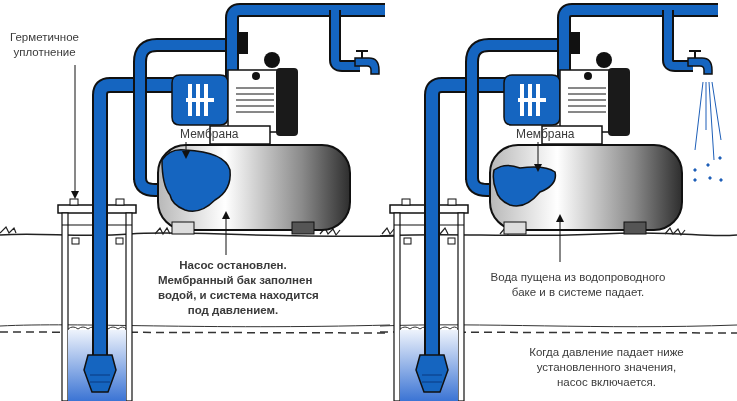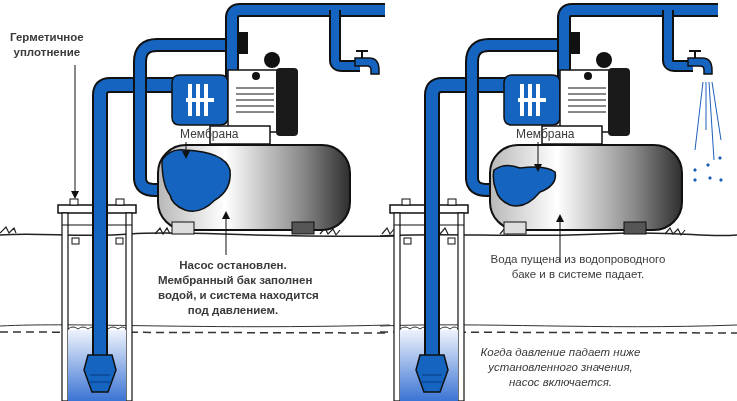--- a/index.html
+++ b/index.html
@@ -165,37 +165,37 @@
       <path d="M494,170 Q505,162 520,168 Q545,165 555,172 Q558,185 540,192 Q525,210 510,205 Q498,200 496,190 Q492,180 494,170 z" fill="#1565c0" stroke="#111" stroke-width="1.5"></path>
       <rect x="624" y="222" width="22" height="12" fill="#555" stroke="#111"></rect>
       <rect x="504" y="222" width="22" height="12" fill="#ddd" stroke="#111"></rect>
     </g>
 
     <line x1="538" y1="142" x2="538" y2="168" stroke="#111" stroke-width="1" marker-end="url(#arrowhead)"></line>
     <line x1="560" y1="262" x2="560" y2="218" stroke="#111" stroke-width="1" marker-end="url(#arrowhead)"></line>
   </g>
 </svg>
 
-<div class="lbl" style="left:10px;top:30px;font-weight:bold;">
+<div class="lbl" style="left:10px;top:30px;">
   <div>Герметичное</div>
   <div>уплотнение</div>
 </div>
 <div class="lbl membrane-lbl" style="left:148px;top:127px;">
   <div>Мембрана</div>
 </div>
 <div class="lbl" style="left:158px;top:258px;width:150px;font-weight:bold;">
   <div>Насос остановлен.</div>
   <div>Мембранный бак заполнен</div>
   <div>водой, и система находится</div>
   <div>под давлением.</div>
 </div>
 <div class="lbl membrane-lbl" style="left:484px;top:127px;">
   <div>Мембрана</div>
 </div>
-<div class="lbl" style="left:488px;top:252px;width:180px;">
+<div class="lbl" style="left:488px;top:270px;width:180px;">
   <div>Вода пущена из водопроводного</div>
   <div>баке и в системе падает.</div>
 </div>
-<div class="lbl" style="left:478px;top:345px;width:165px;font-style:italic;">
+<div class="lbl" style="left:524px;top:345px;width:165px;">
   <div>Когда давление падает ниже</div>
   <div>установленного значения,</div>
   <div>насос включается.</div>
 </div>
 
 </body></html>

